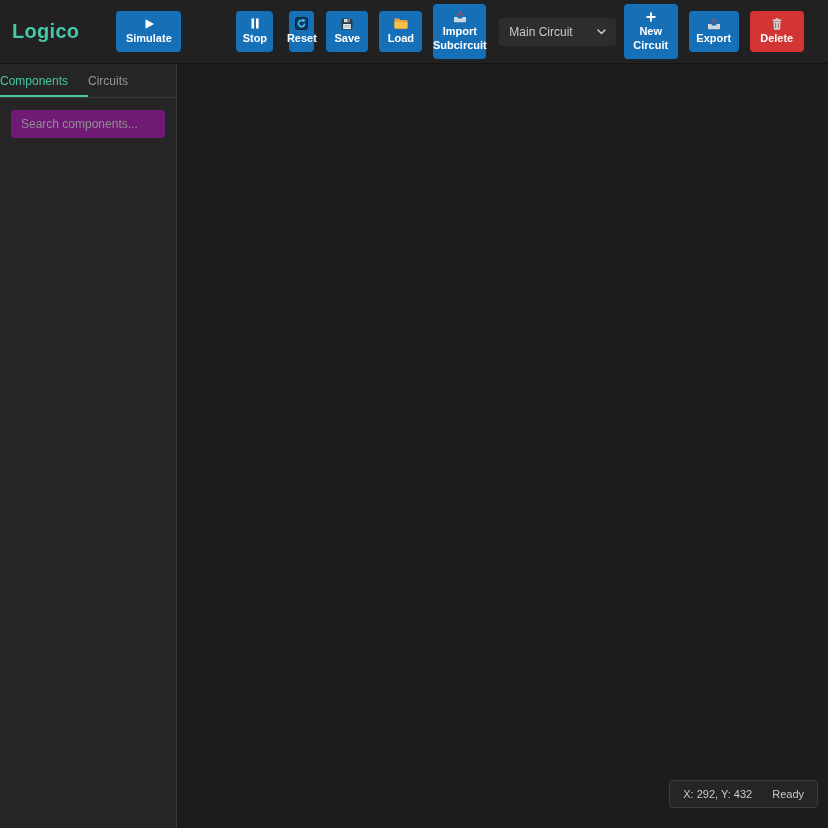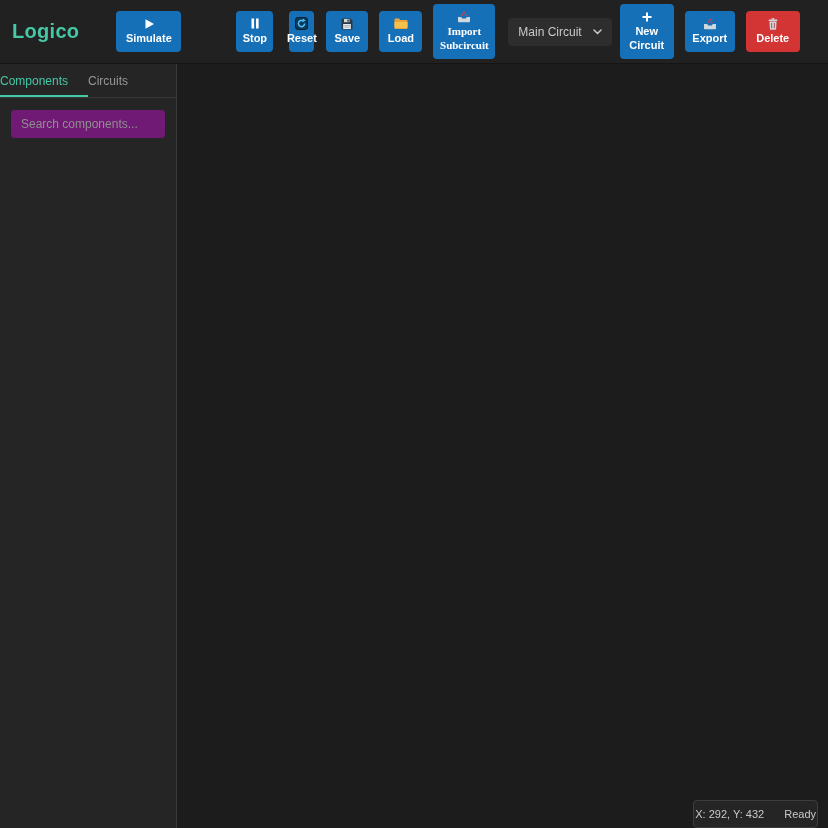--- a/index.html
+++ b/index.html
@@ -48,37 +48,37 @@
     white-space: nowrap;
     text-align: center;
   }
   .btn.two-line { white-space: normal; }
   .btn.danger { background: #d33434; }
   .w-sim { width: 65px; }
   .w-stop { width: 37px; margin-left: 44px; }
   .w-reset { width: 25px; margin-left: 5px; }
   .w-save { width: 42px; margin-left: 1px; }
   .w-load { width: 43px; }
-  .w-import { width: 62px; font-family: Liberation Serif, serif; }
+  .w-import { width: 53px; }
   .w-expng { width: 55px; }
   .w-new { width: 54px; margin-left: -3px; }
   .w-exp { width: 50px; }
   .w-del { width: 54px; }
   .icon { display: flex; align-items: center; justify-content: center; height: 13px; }
   .icon svg { display: block; }
 
   .select-box {
     background: #2d2d2d;
     color: #c9c9c9;
     border-radius: 4px;
     height: 28px;
     display: flex;
     align-items: center;
     padding: 0 10px;
-    gap: 11px;
+    gap: 24px;
     font-size: 12px;
     cursor: pointer;
     margin-left: 2px;
     white-space: nowrap;
     text-align: right;
   }
 
   
   .sidebar {
     position: absolute;
@@ -120,25 +120,25 @@
   .search-input::placeholder { color: #8f8f8f; }
 
   
   .canvas {
     position: absolute;
     top: 64px; left: 178px; right: 0; bottom: 0;
     background: #1c1c1c;
   }
   .statusbar {
     position: absolute;
-    right: 10px; bottom: 0;
+    right: 10px; bottom: 20px;
     background: #252525;
     border: 1px solid #3d3d3d;
     border-radius: 4px;
-    padding: 7px 1px;
+    padding: 7px 13px;
     font-size: 11px;
     color: #c9c9c9;
     display: flex;
     gap: 20px;
     white-space: nowrap;
   }
 </style>
 </head>
 <body>
 

